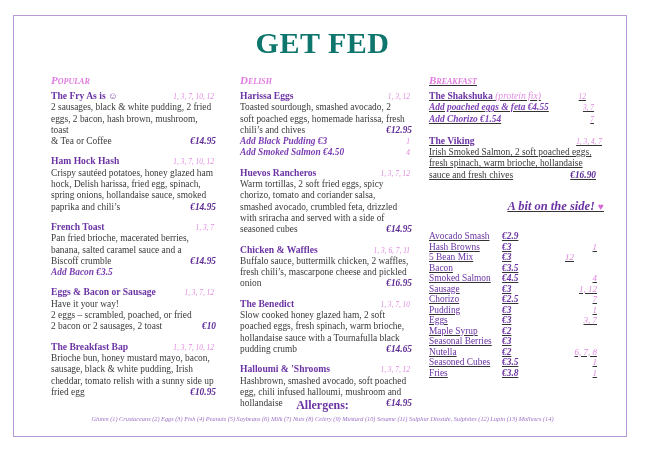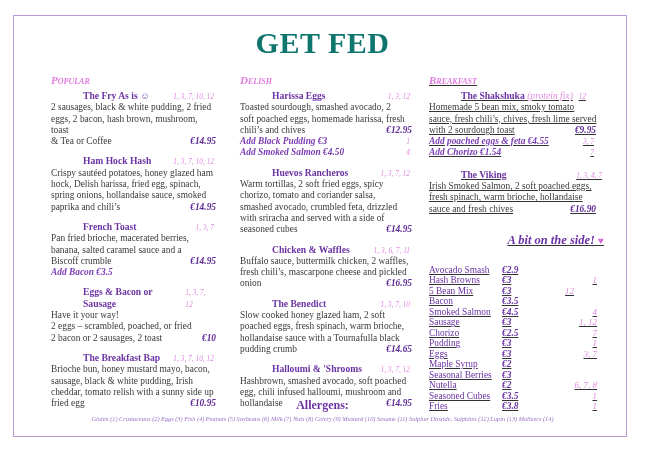--- a/index.html
+++ b/index.html
@@ -11,21 +11,21 @@
            font-family: "Liberation Serif", serif; font-weight: bold; font-size: 30px;
            color: #0f766e; letter-spacing: 0.5px; }
   .col { position: absolute; top: 72px; }
   .col1 { left: 51px; width: 165px; }
   .col2 { left: 240px; width: 172px; }
   .col3 { left: 429px; width: 175px; text-decoration: underline; }
   .section-title { font-family: "Liberation Serif", serif; font-weight: bold; font-style: italic;
                    font-variant: small-caps; font-size: 11px; color: #e07be0; margin-bottom: 2px; line-height: 16px; }
   .item { margin-bottom: 8px; font-family: "Liberation Serif", serif; font-size: 9.4px; line-height: 11.3px; }
   .item-head { display: flex; justify-content: space-between; align-items: baseline; }
-  .item-name { font-weight: bold; color: #6b33a3; font-size: 9.6px; margin-left: 32px; }
+  .item-name { font-weight: bold; color: #6b33a3; font-size: 9.6px; }
   .protein { font-style: italic; color: #e28ee2; font-weight: normal; }
   .allergens { font-style: italic; color: #e08ae0; font-size: 7.4px; padding-right: 2px; }
   .desc { color: #3a3a3a; }
   .desc-line { display: flex; justify-content: space-between; }
   .price { font-weight: bold; font-style: italic; color: #5e2a97; white-space: nowrap; }
   .addon { display: flex; justify-content: space-between; font-weight: bold; font-style: italic; color: #7b3db3; }
   .addon .allergens { font-weight: normal; }
   .side-title { font-family: "Liberation Serif", serif; font-weight: bold; font-style: italic; font-size: 12.5px;
                 color: #6b33a3; margin-top: 18px; margin-bottom: 17px; text-align: right; }
   .heart { color: #d768d8; font-style: normal; font-size: 10px; }
@@ -219,28 +219,20 @@
 </div>
 
 <div class="col col3">
   <div class="section-title">Breakfast</div>
 
   <div class="item">
     <div class="item-head">
       <span class="item-name"><span>The Shakshuka</span> <span class="protein">(protein fix)</span></span>
       <span class="allergens" style="padding-right:18px">12</span>
     </div>
-    <div class="desc">
-      <div>Homemade 5 bean mix, smoky tomato</div>
-      <div>sauce, fresh chili’s, chives, fresh lime served</div>
-      <div class="desc-line" style="padding-right:8px">
-        <span>with 2 sourdough toast</span>
-        <span class="price">€9.95</span>
-      </div>
-    </div>
     <div class="addon" style="padding-right:8px">
       <span>Add poached eggs &amp; feta €4.55</span>
       <span class="allergens">3, 7</span>
     </div>
     <div class="addon" style="padding-right:8px">
       <span>Add Chorizo €1.54</span>
       <span class="allergens">7</span>
     </div>
   </div>
 

